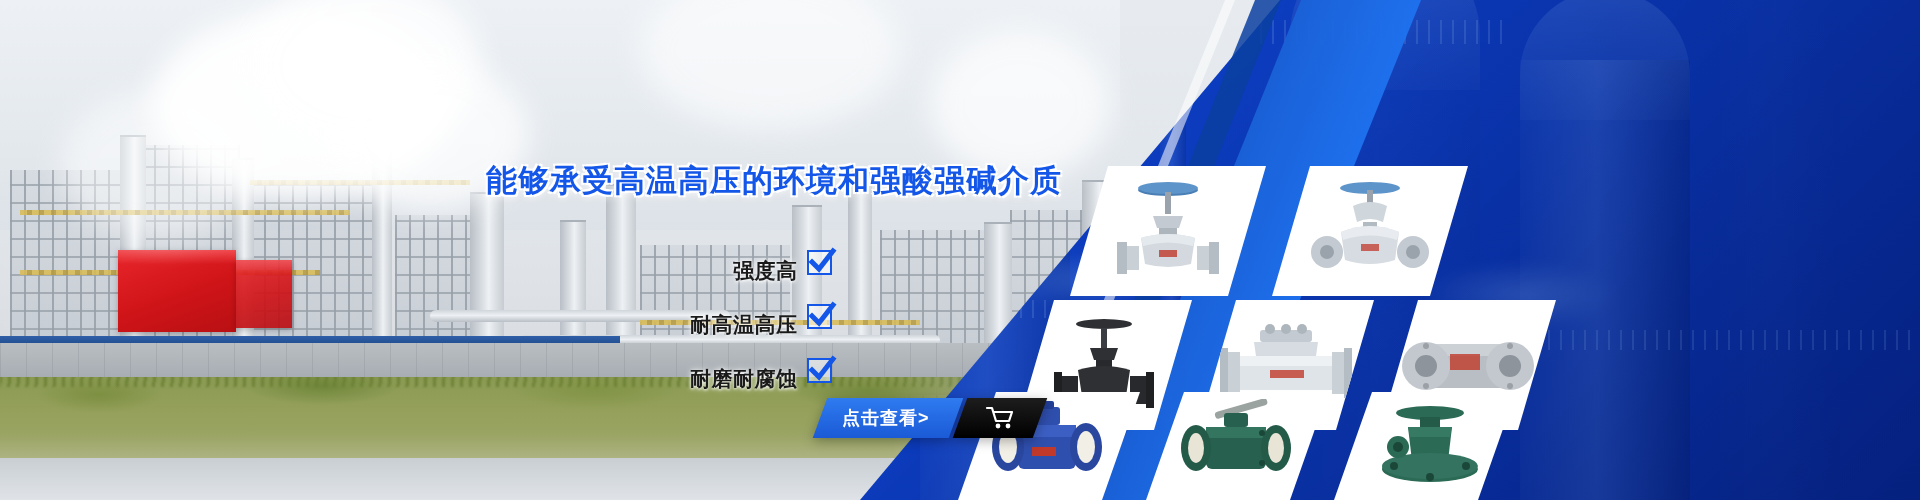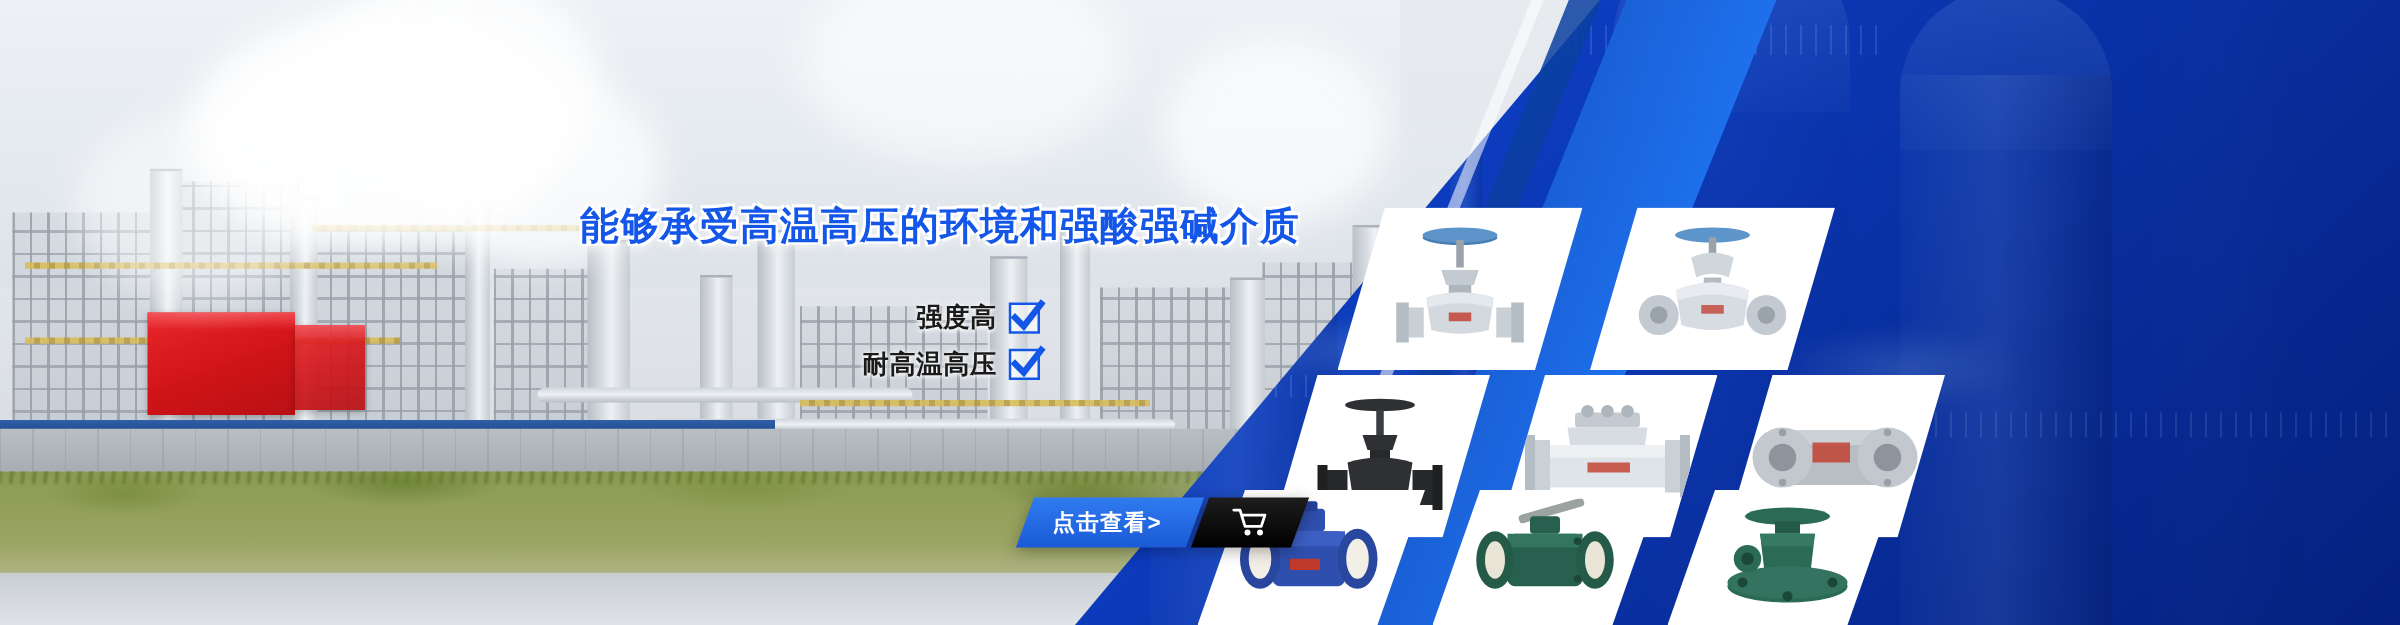--- a/index.html
+++ b/index.html
@@ -137,36 +137,37 @@
     font-size:62px; font-weight:bold; line-height:1.08;
     letter-spacing:1px; white-space:nowrap;
     color:#101010;
     text-shadow:
       -3px -3px 0 #fff, 3px -3px 0 #fff, -3px 3px 0 #fff, 3px 3px 0 #fff,
       -4px 0 0 #fff, 4px 0 0 #fff, 0 -4px 0 #fff, 0 4px 0 #fff,
       0 6px 12px rgba(0,0,0,.18);
   }
   .headline .hl { color:#1457e8; }
   .subline {
-    position:absolute; left:464px; top:160px;
+    position:absolute; left:486px; top:160px;
     font-size:31px; font-weight:bold; letter-spacing:1px;
     color:#1457e8; white-space:nowrap;
     text-shadow:-2px -2px 0 #fff,2px -2px 0 #fff,-2px 2px 0 #fff,2px 2px 0 #fff,0 3px 7px rgba(255,255,255,.9);
   }
 
   
   .features{
     position:absolute; left:690px; top:240px;
     display:flex; flex-direction:column; align-items:flex-end; gap:9px;
   }
   .feat{ display:flex; align-items:center; gap:9px; }
   .feat-label{
     font-size:21px; font-weight:bold; color:#1a1a1a;
     text-shadow:0 1px 3px rgba(255,255,255,.95),0 0 6px rgba(255,255,255,.9);
     letter-spacing:.5px;
+    margin-top:17px;
   }
   .chk{
     position:relative; width:25px; height:25px;
     border:2px solid #1457e8; background:rgba(255,255,255,.55);
   }
   .chk svg{ position:absolute; left:-3px; top:-7px; width:32px; height:32px; }
 
   
   .cta{
     position:absolute; left:820px; top:398px;
@@ -448,20 +449,28 @@
       </span>
     </div>
     <div class="feat">
       <span class="feat-label">耐高温高压</span>
       <span class="chk">
         <svg viewBox="0 0 32 32">
             <path d="M6 17 L13 24 L27 6" stroke="#1457e8" stroke-width="5" fill="none" stroke-linecap="square"></path>
           </svg>
       </span>
     </div>
+    <div class="feat">
+      <span class="feat-label">耐磨耐腐蚀</span>
+      <span class="chk">
+        <svg viewBox="0 0 32 32">
+            <path d="M6 17 L13 24 L27 6" stroke="#1457e8" stroke-width="5" fill="none" stroke-linecap="square"></path>
+          </svg>
+      </span>
+    </div>
   </div>
 
   <div class="cta">
     <div class="cta-main">
       <span>点击查看&gt;</span>
     </div>
     <div class="cta-cart">
       <svg width="30" height="26" viewBox="0 0 30 26">
         <path d="M2 3 H7 L11 16 H24 L27 7 H9" stroke="#fff" stroke-width="2.2" fill="none" stroke-linejoin="round" stroke-linecap="round"></path>
         <circle cx="13" cy="21" r="2.4" fill="#fff"></circle>

